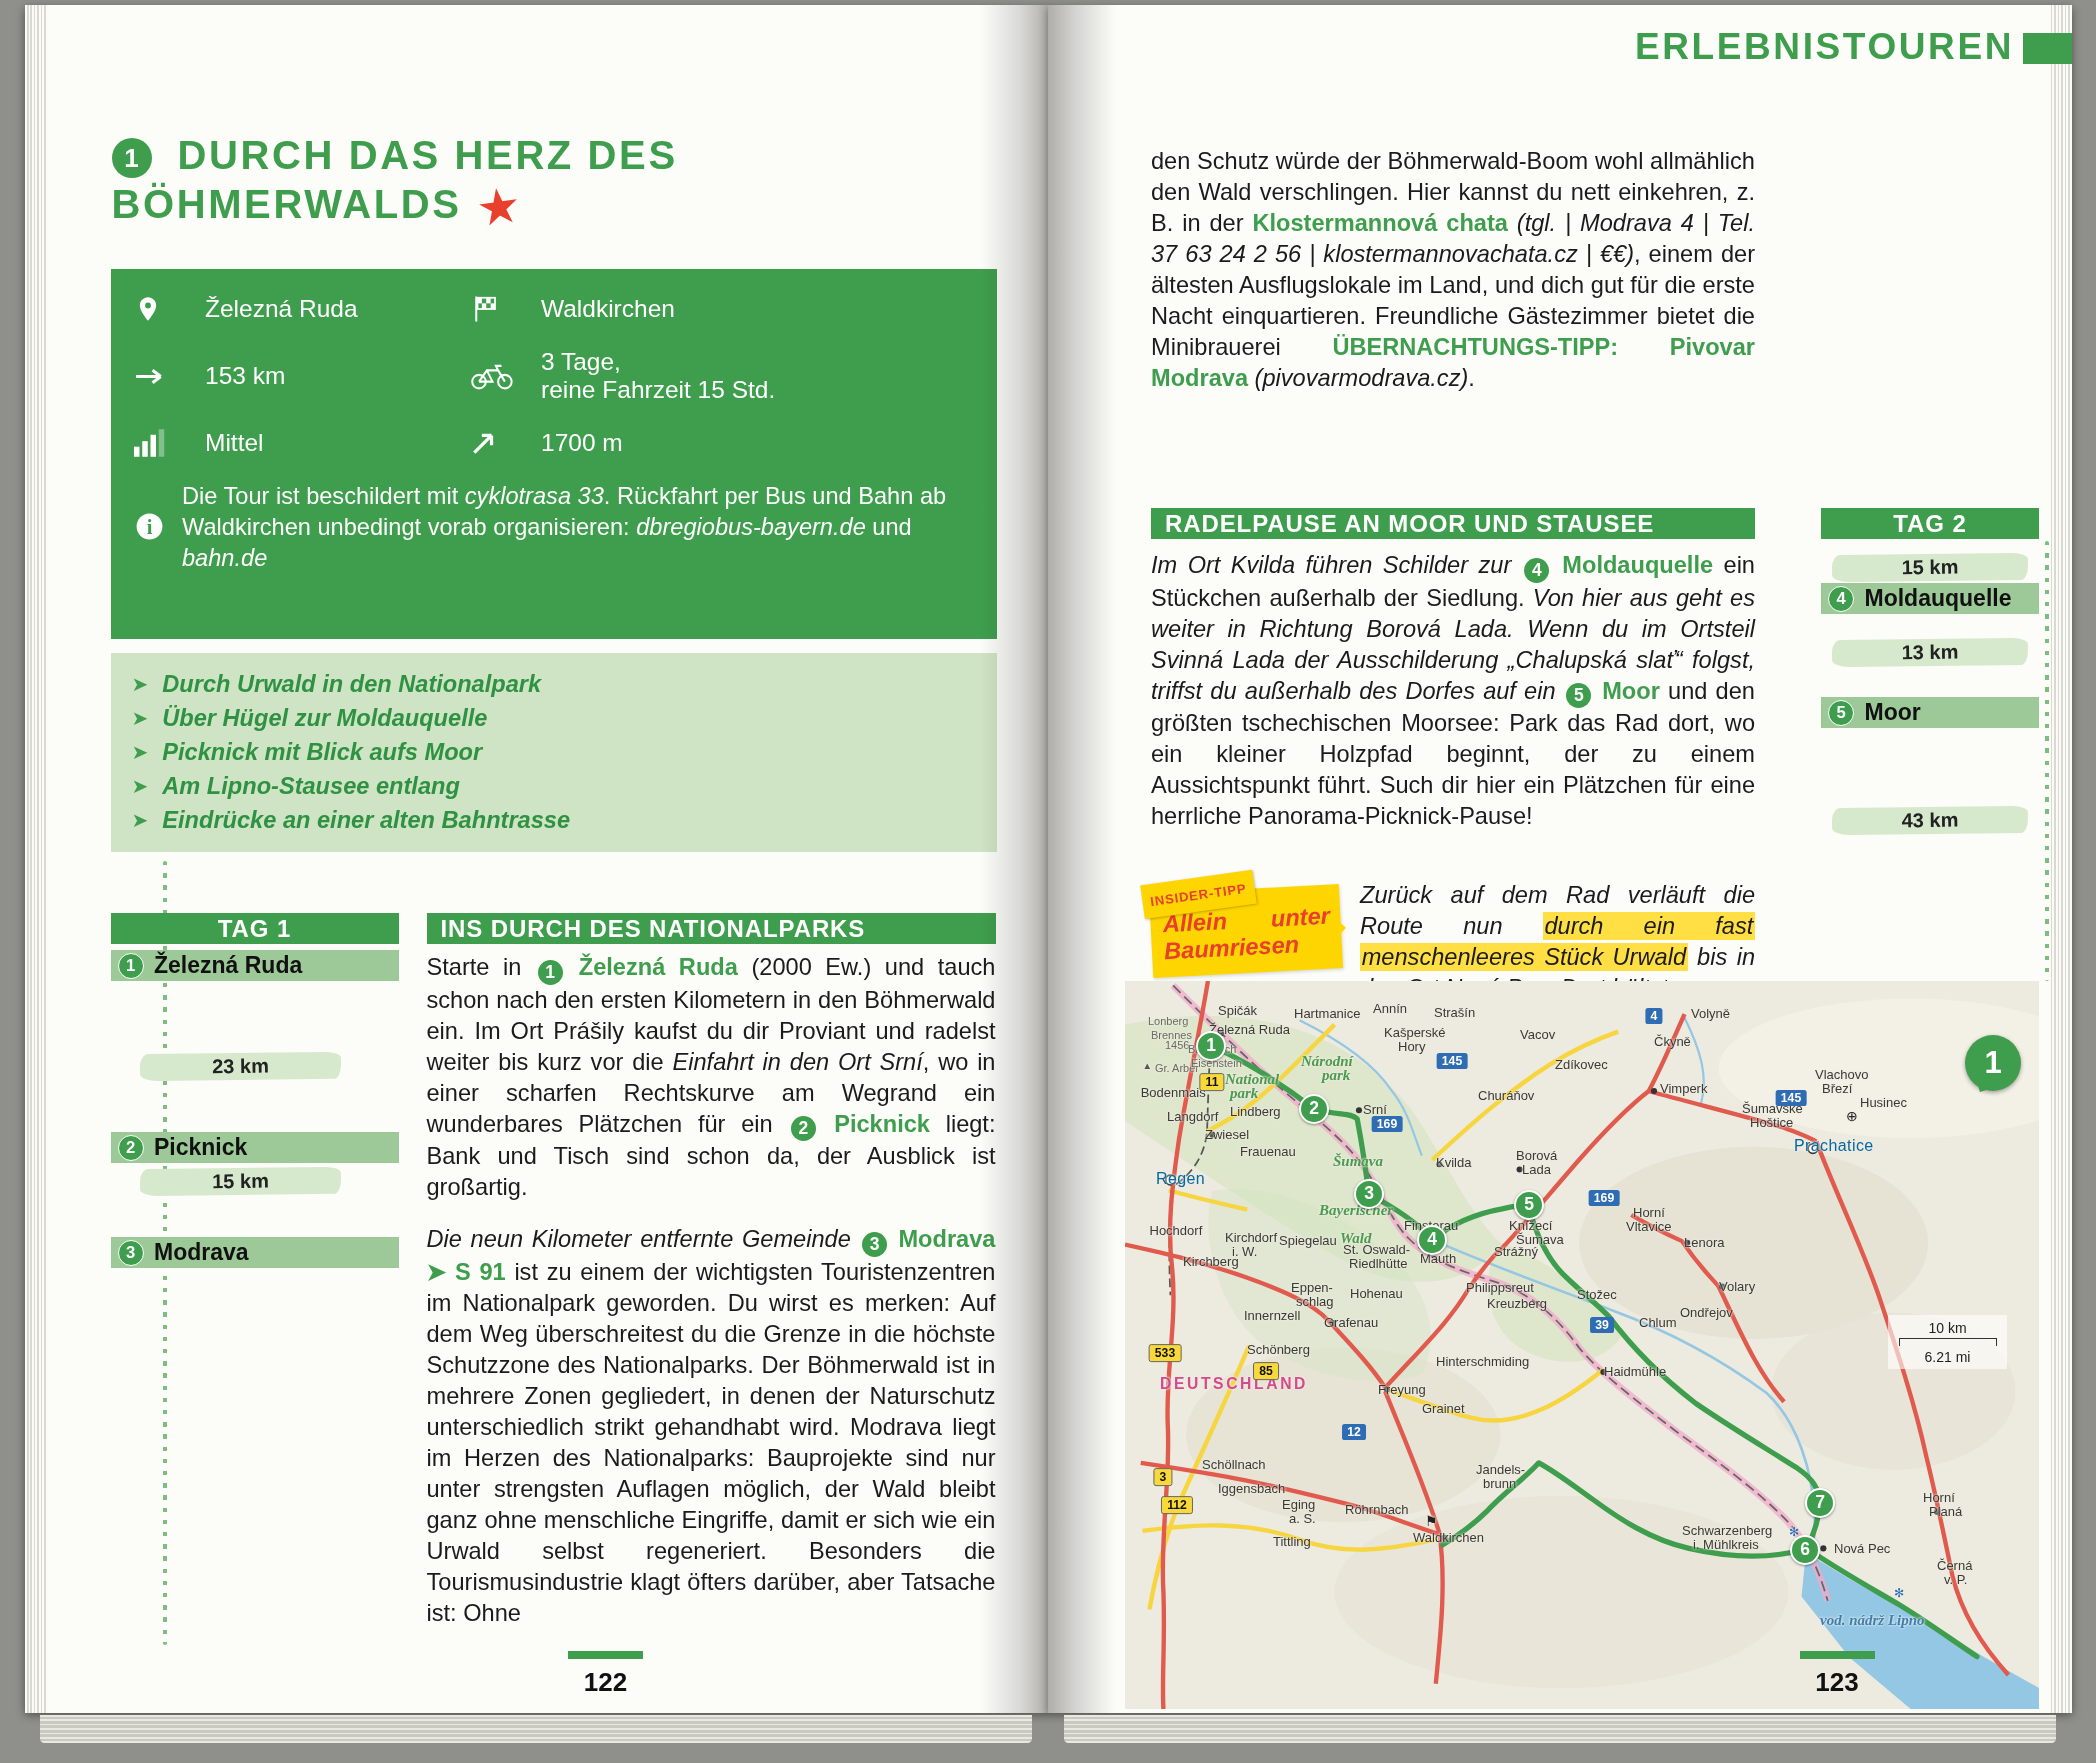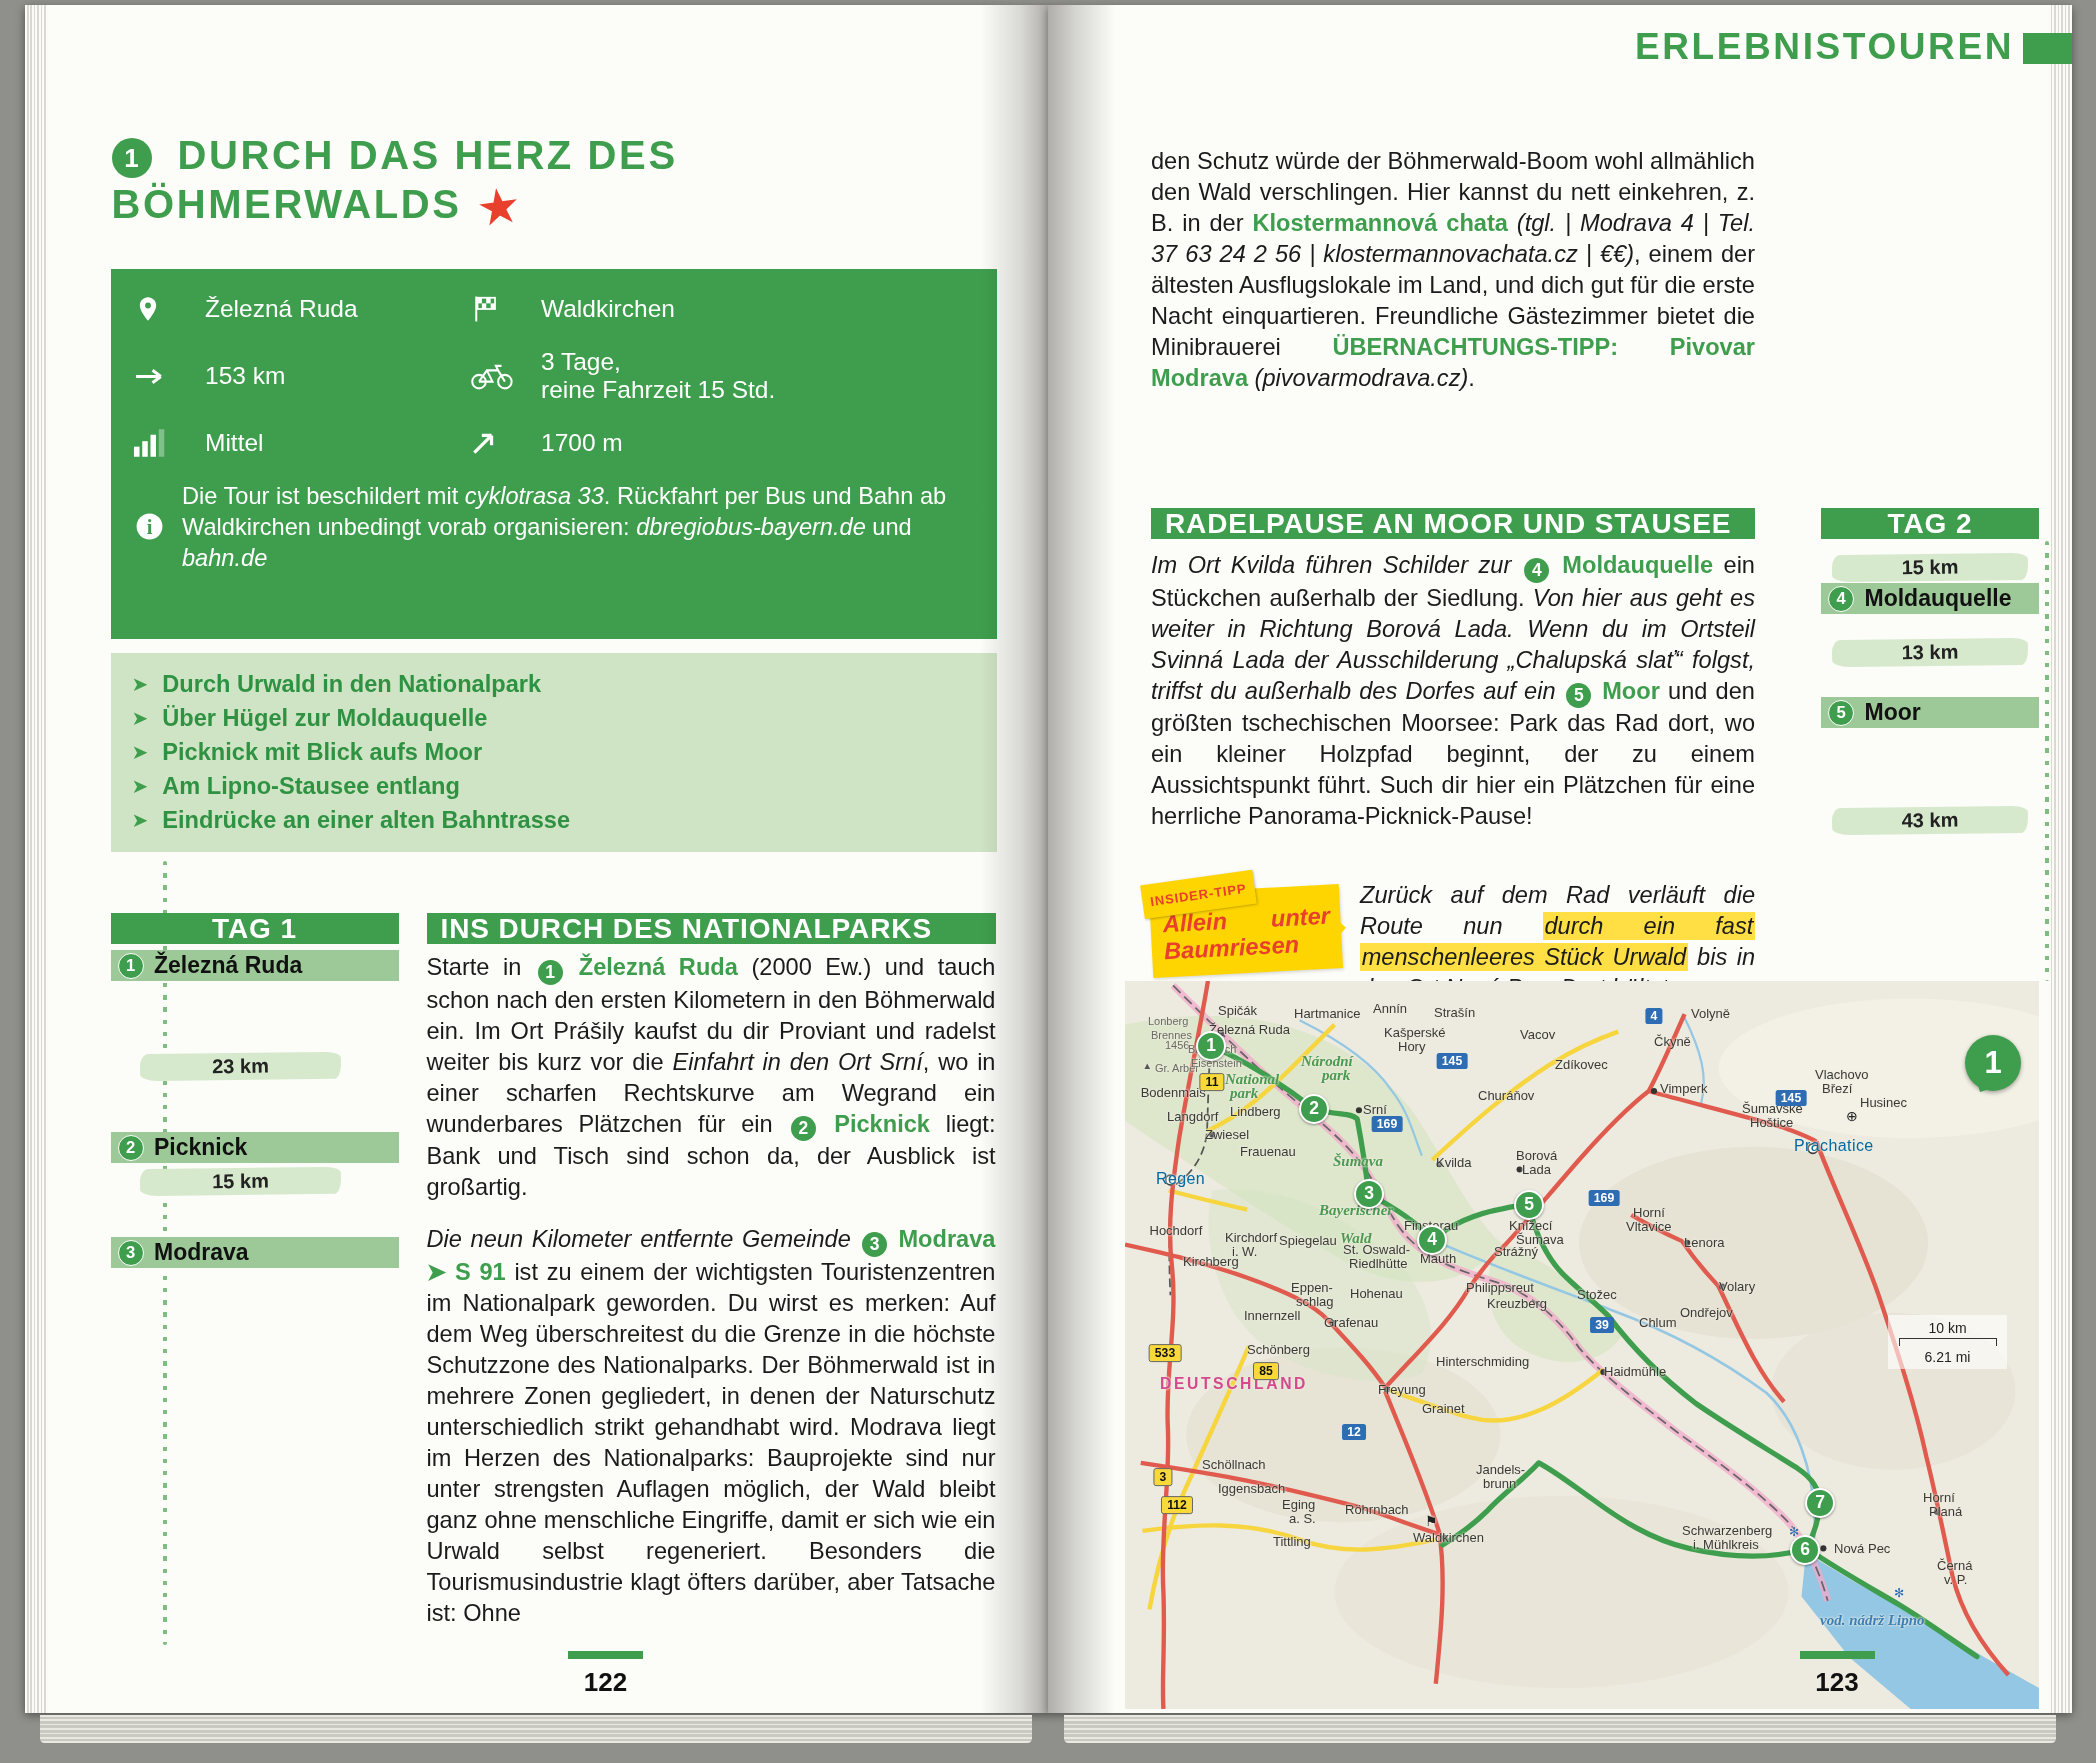--- a/index.html
+++ b/index.html
@@ -42,24 +42,24 @@
   .fact .fi{width:54px;display:flex;align-items:center;}
   .fval{font-size:24.5px;line-height:28px;}
   .fnote{display:flex;gap:17.5px;align-items:flex-start;}
   .fnote .fi{width:54px;margin-top:30px;}
   .fnote-text{font-size:23.6px;line-height:31px;}
 
   
   .hlbox{position:absolute;left:86px;top:648px;width:886px;height:199px;background:var(--box-light);padding:14px 21px;}
   .hl-row{display:flex;gap:14px;line-height:34px;}
   .hl-arrow{color:var(--green);font-size:20px;}
-  .hl-text{color:var(--green-dark);font-weight:700;font-size:23.6px;}
-
-  
-  .gbar{position:absolute;height:31px;background:var(--green);color:#fff;font-weight:700;font-size:28px;letter-spacing:0.9px;
+  .hl-text{color:var(--green-dark);font-weight:700;font-size:23.6px;font-style:italic;}
+
+  
+  .gbar{position:absolute;height:31px;background:var(--green);color:#fff;font-weight:700;font-size:24px;letter-spacing:0.9px;
     display:flex;align-items:center;padding:0 14px;z-index:2;}
   .gbar.center{justify-content:center;}
   .stop-bar{position:absolute;height:31px;width:288px;background:var(--bar-light);color:#111;font-weight:700;font-size:23px;
     display:flex;align-items:center;gap:10.5px;padding:0 7px;z-index:2;}
   .cnum{width:26px;height:26px;border-radius:50%;background:var(--green);border:1.7px solid #fff;color:#fff;
     font-size:16.6px;line-height:23.6px;text-align:center;flex:0 0 auto;font-style:normal;}
   .km{position:absolute;width:201px;height:27px;background:var(--brush);color:#222;font-weight:700;font-size:20px;
     text-align:center;line-height:27px;z-index:2;transform:rotate(-.7deg);
     border-radius:8.7px 15.7px 7px 17.5px / 12.2px 6.1px 14px 7px;}
   .dotline{position:absolute;width:4.4px;background:repeating-linear-gradient(180deg,#7fbc7f 0 4.4px,transparent 4.4px 12.2px);z-index:1;border-radius:2.6px;}

